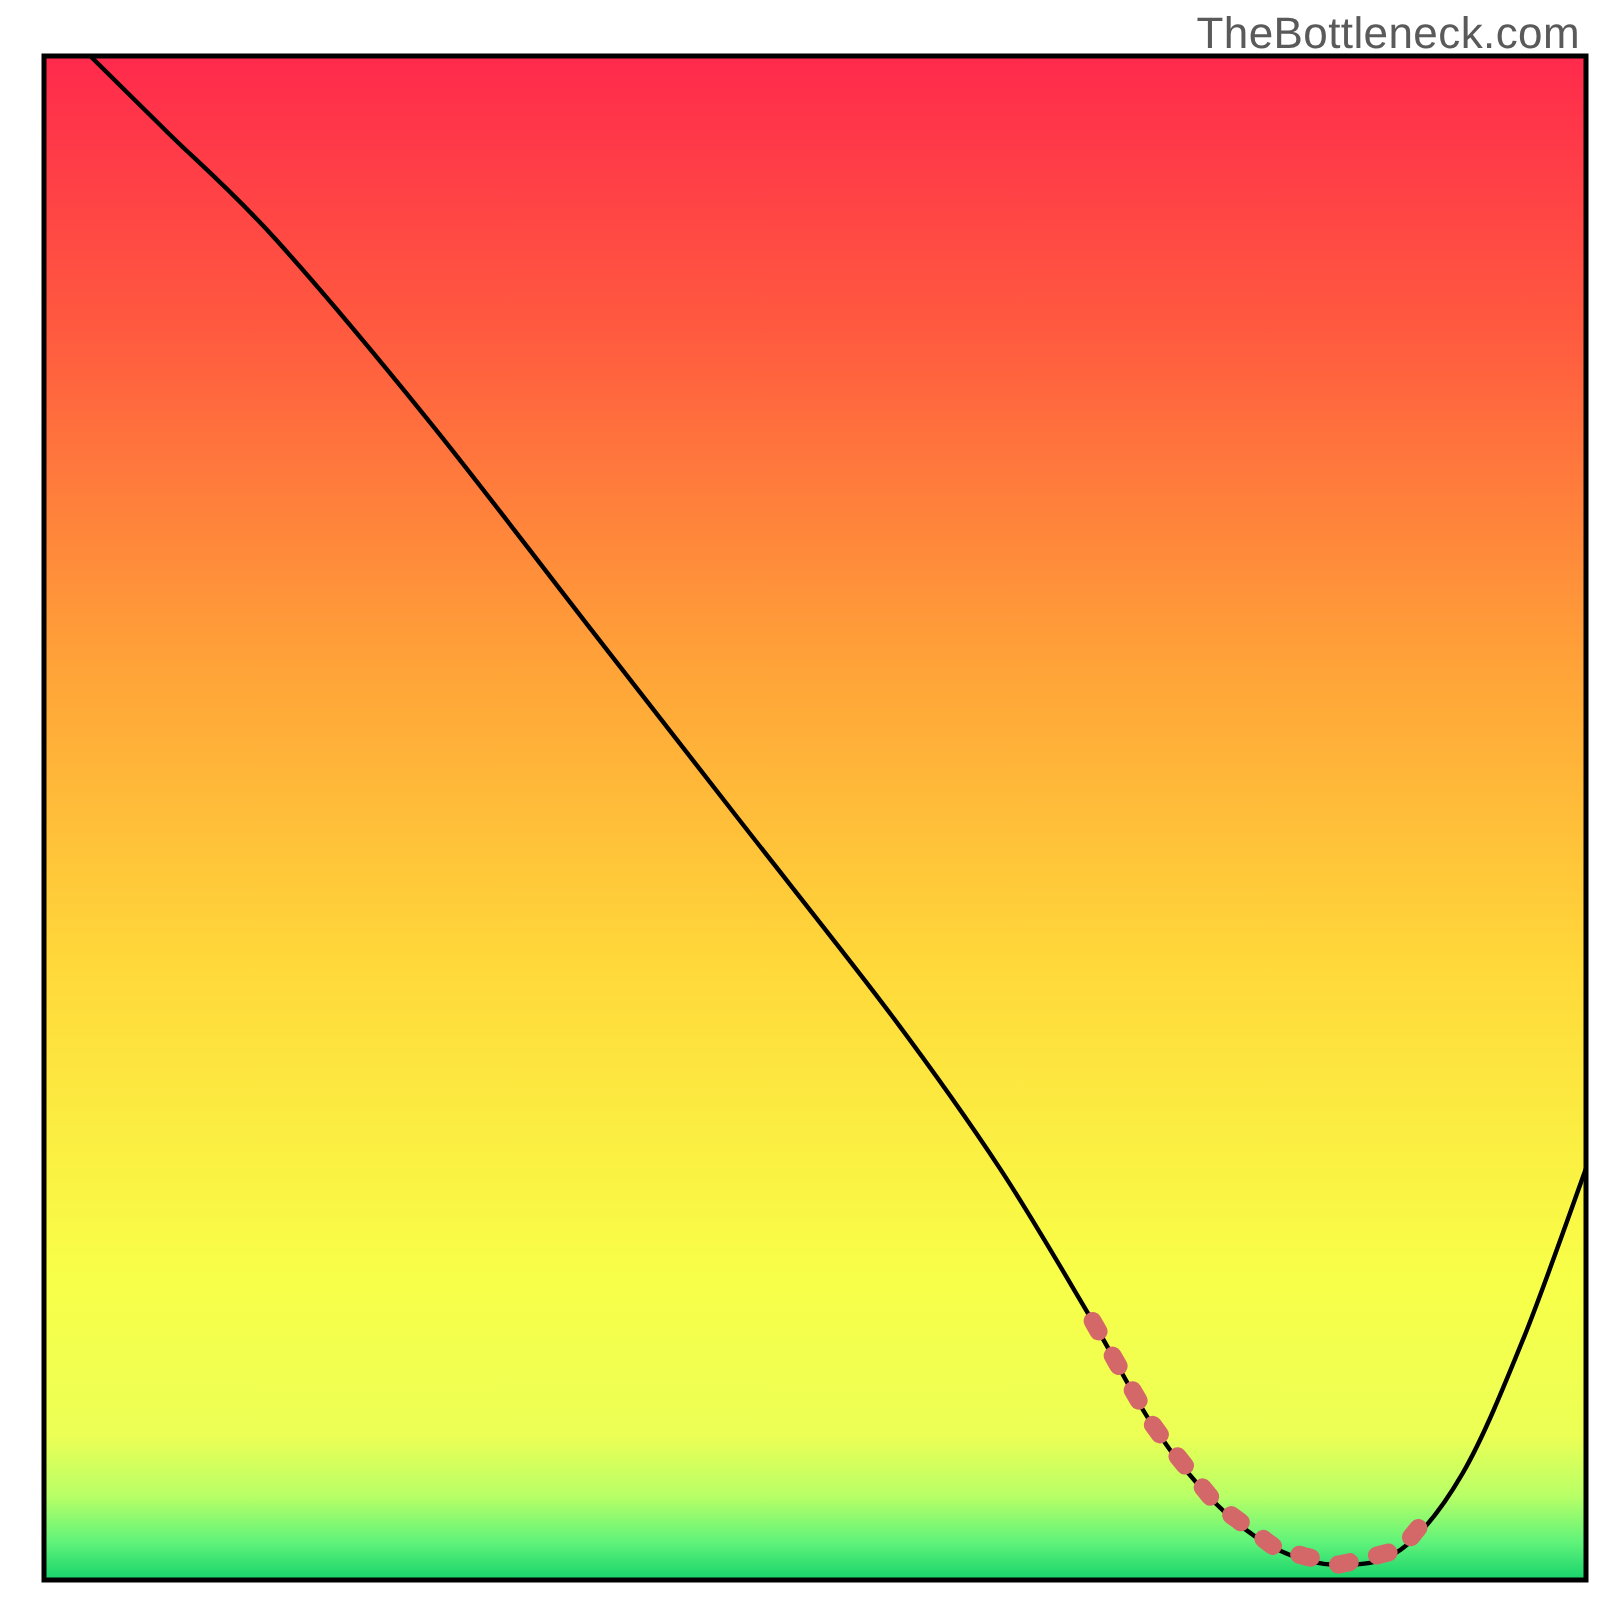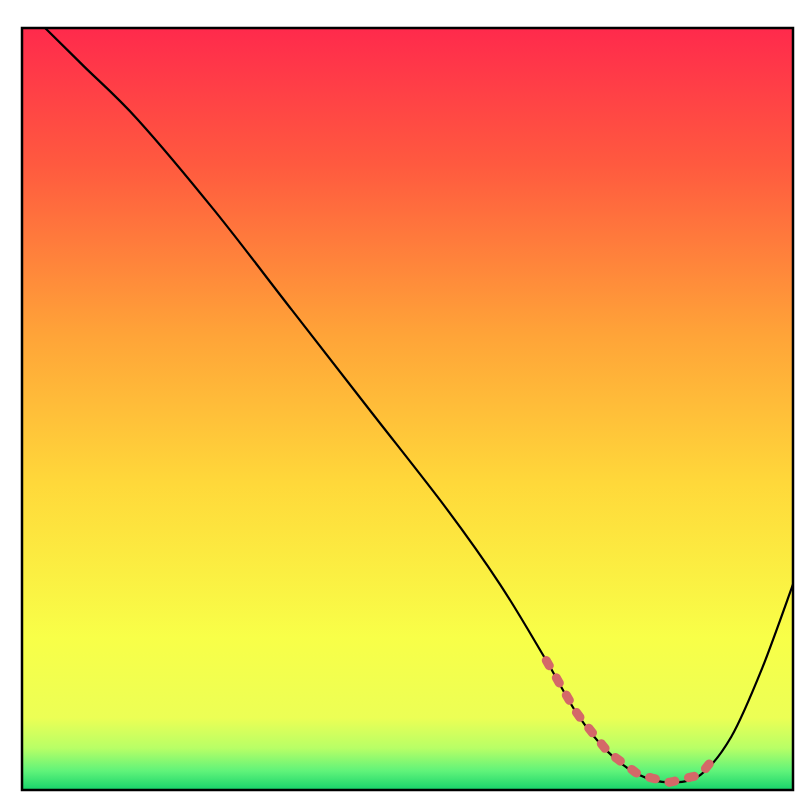--- a/index.html
+++ b/index.html
@@ -42,20 +42,21 @@
     stroke-width: 9;
     stroke-linecap: round;
     stroke-dasharray: 6 14;
   }
 </style>
 </head>
 <body>
 
 <div class="wrap">
 
+  <div class="watermark">TheBottleneck.com</div>
 
   <svg width="800" height="800" viewBox="0 0 800 800">
     <defs>
       <linearGradient id="bg" x1="0" y1="0" x2="0" y2="1">
         <stop offset="0" stop-color="#ff2a4c"></stop>
         <stop offset="0.18" stop-color="#ff5a3f"></stop>
         <stop offset="0.40" stop-color="#ffa338"></stop>
         <stop offset="0.60" stop-color="#ffd93a"></stop>
         <stop offset="0.80" stop-color="#f8ff48"></stop>
         <stop offset="0.905" stop-color="#ecff55"></stop>

